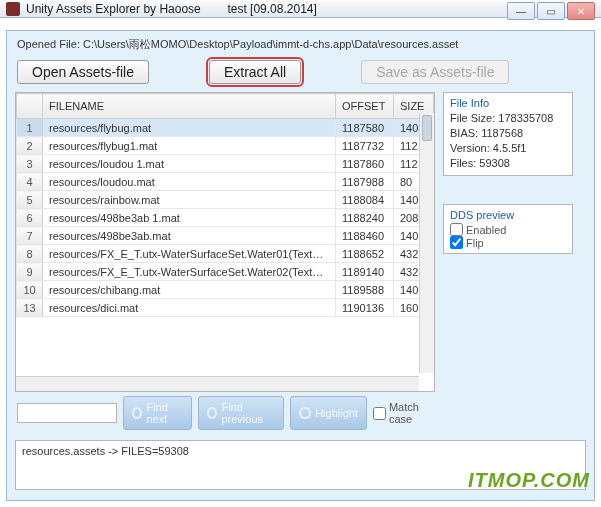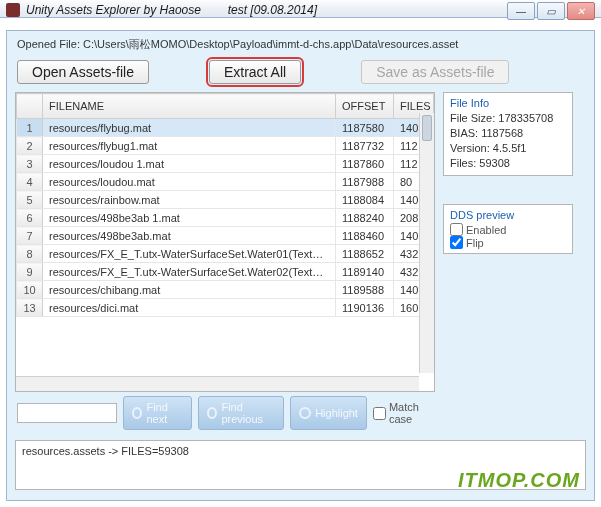--- a/index.html
+++ b/index.html
@@ -1,18 +1,18 @@
 <!DOCTYPE html>
 <html><head>
 <meta charset="utf-8">
 <style>
   * { box-sizing: border-box; font-family: "Segoe UI", Tahoma, sans-serif; }
   body { margin: 0; width: 601px; height: 507px; background: #fff; overflow: hidden; font-size: 11px; }
 
-  .titlebar { height: 18px; background: linear-gradient(#fdfdfe,#eef2f7 45%,#e3e9f2); border-bottom:1px solid #9fb6cf; display:flex; align-items:flex-end; padding:0 6px; position:relative;font-style:italic; }
+  .titlebar { height: 18px; background: linear-gradient(#fdfdfe,#eef2f7 45%,#e3e9f2); border-bottom:1px solid #9fb6cf; display:flex; align-items:center; padding:0 6px; position:relative; }
   .titlebar .appicon { width:14px; height:14px; background:#7a2d2d; border-radius:2px; margin-right:6px; }
   .titlebar .title { color:#1a1a1a; font-size:12px; white-space:pre; }
   .winbtns { position:absolute; right:6px; top:2px; display:flex; }
   .winbtn { width:28px; height:18px; border:1px solid #8aa3c2; background:linear-gradient(#f5f9fd,#dbe6f3); margin-left:2px; border-radius:2px; display:flex; align-items:center; justify-content:center; font-size:10px; color:#2b3a4d; }
   .winbtn.close { background:linear-gradient(#f3b5b2,#e48b85); border-color:#c06b66; color:#fff; }
 
   .client { position:absolute; left:6px; right:6px; top:30px; bottom:6px; background:#e3f1fb; border:1px solid #9fb6cf; }
 
   .opened { padding:6px 10px 4px; color:#333; }
 
@@ -44,21 +44,21 @@
   .sbtn .ic { width:12px; height:12px; border:2px solid #eaf3fb; border-radius:50%; display:inline-block; }
   .chk { display:flex; align-items:center; gap:3px; color:#555; }
   .chk input { margin:0; }
 
   .panel { background:#fff; border:1px solid #b5b5b5; padding:4px 6px; font-size:11px; }
   .panel .hd { color:#1a5fb4; margin-bottom:2px; }
   .panel .ln { color:#333; line-height:15px; }
 
   .log { margin:0 8px 4px; height:50px; border:1px solid #b5b5b5; background:#fff; padding:4px 6px; color:#333; }
 
-  .watermark { position:absolute; right:14px; bottom:8px; font-size:20px; font-weight:bold; letter-spacing:1px; color:#6aa61f; font-style:italic; }
+  .watermark { position:absolute; right:4px; bottom:8px; font-size:20px; font-weight:bold; letter-spacing:1px; color:#6aa61f; font-style:italic; }
 </style>
 </head>
 <body>
 
 <div class="titlebar">
   <div class="appicon"></div>
   <div class="title">Unity Assets Explorer by Haoose        test [09.08.2014]</div>
   <div class="winbtns">
     <div class="winbtn">—</div>
     <div class="winbtn">▭</div>
@@ -77,21 +77,21 @@
 
   <div class="main">
     <div class="left">
       <div class="tablewrap">
         <table>
           <thead>
               <tr>
             <th class="rownum"></th>
             <th>FILENAME</th>
             <th class="off">OFFSET</th>
-            <th class="sz">FILES</th>
+            <th class="sz">SIZE</th>
           </tr>
             </thead>
           <tbody id="tbody">
               <tr class="sel">
                 <td class="rownum">1</td>
                 <td>resources/flybug.mat</td>
                 <td class="off">1187580</td>
                 <td class="sz">140</td>
               </tr>
               <tr>

